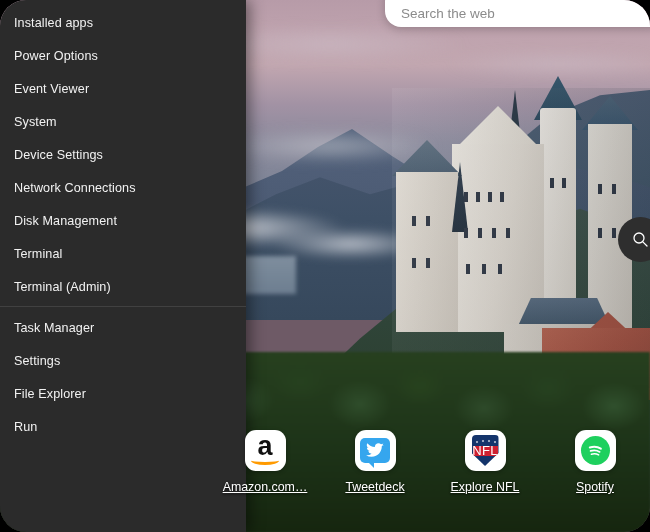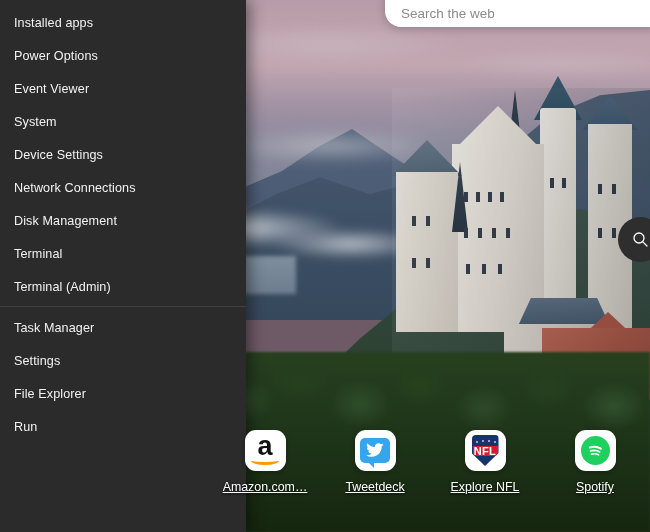--- a/index.html
+++ b/index.html
@@ -6,20 +6,21 @@
   html, body {
     width:650px; height:532px;
     overflow:hidden;
     font-family:"Liberation Sans", sans-serif;
     background:#000;
   }
   #screen {
     position:relative;
     width:650px; height:532px;
     overflow:hidden;
+    border-radius:26px;
   }
 
   
   #wallpaper {
     position:absolute; inset:0;
     background:#6e5a66;
     overflow:hidden;
   }
   .sky {
     position:absolute; left:0; top:0; width:650px; height:190px;
@@ -302,21 +303,21 @@
       radial-gradient(circle 1.6px at 11px 3px,#fff,transparent),
       radial-gradient(circle 1.6px at 17px 3px,#fff,transparent),
       radial-gradient(circle 1.6px at 23px 4px,#fff,transparent);
   }
   .nfl-band {
     position:absolute; left:1px; top:11px; width:25px; height:10px;
     background:#cf2030;
     display:flex; align-items:center; justify-content:center;
   }
   .nfl-text {
-    font-size:11px; font-weight:700; color:#fff;
+    font-size:13px; font-weight:400; color:#fff;
     letter-spacing:.3px; line-height:10px;
   }
   
   .spot {
     position:relative;
     width:29px; height:29px; border-radius:50%;
     background:#1ed05e;
     display:flex; align-items:center; justify-content:center;
   }
 </style>

